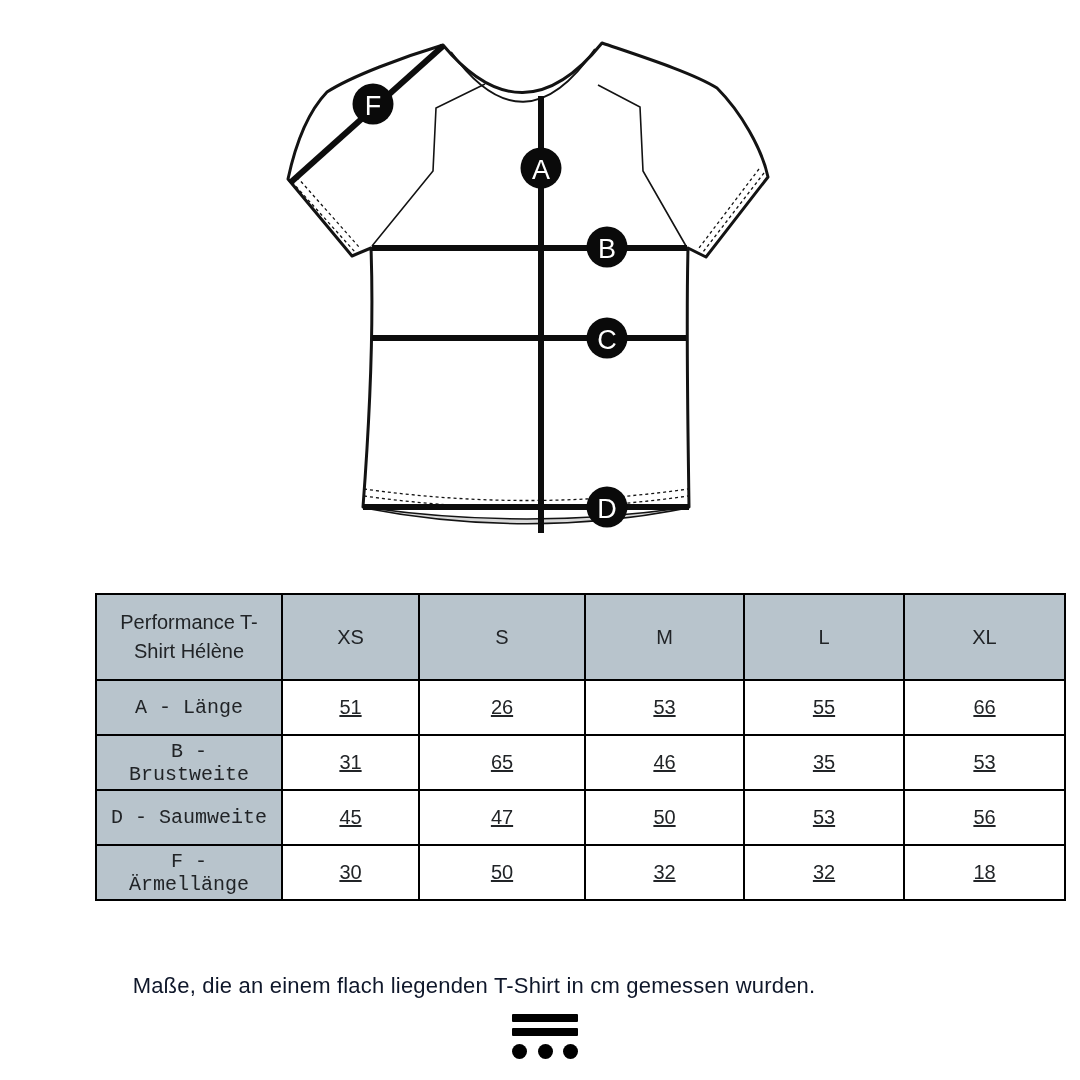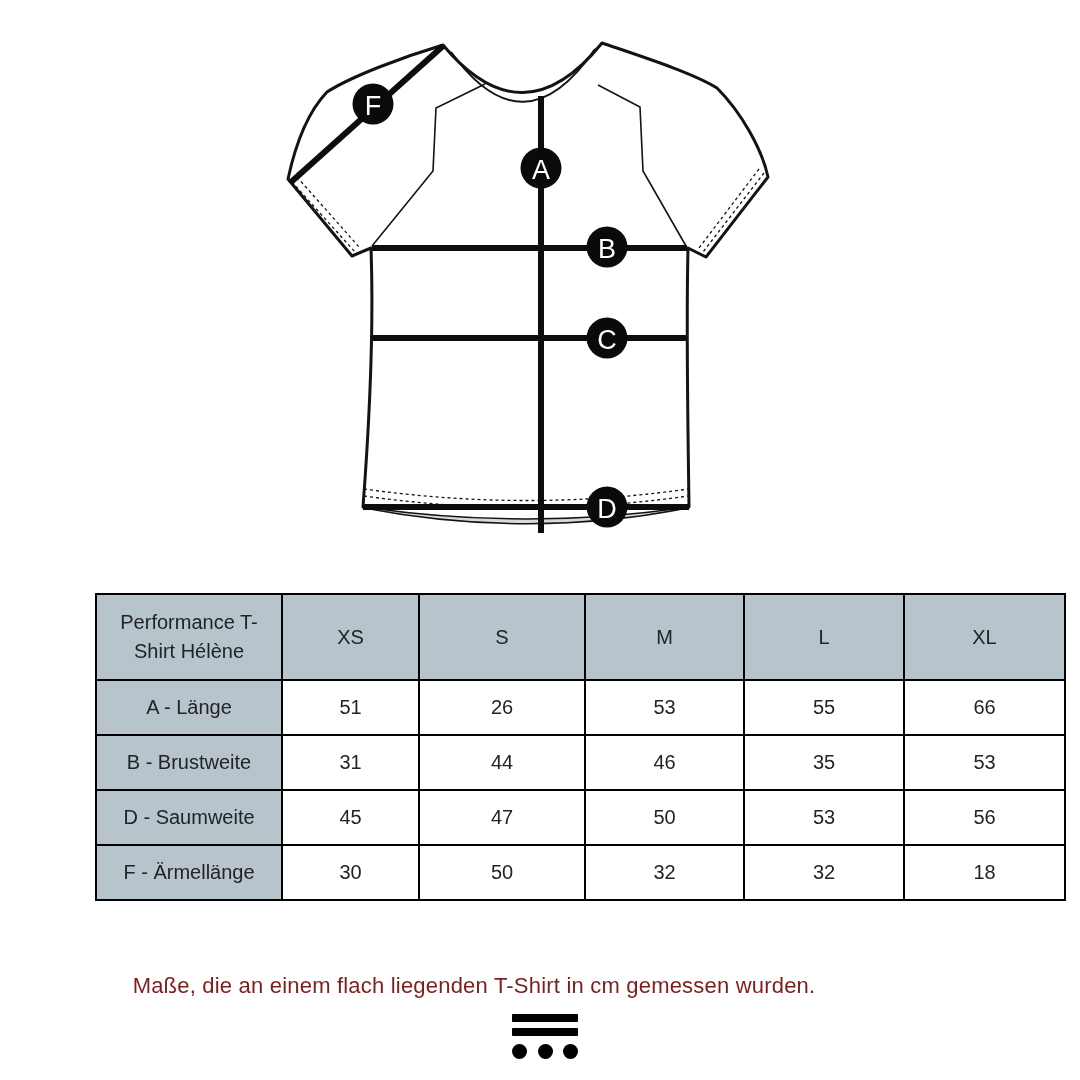--- a/index.html
+++ b/index.html
@@ -49,33 +49,35 @@
     padding: 0 10px;
   }
   table.size-table thead th {
     height: 84px;
     background: #b8c4cc;
     line-height: 29px;
   }
   table.size-table tbody th {
     background: #b8c4cc;
     height: 53px;
+    font-family: Liberation Mono, monospace;
   }
   table.size-table tbody td {
     background: #ffffff;
     height: 53px;
+    text-decoration: underline;
   }
   .note {
     position: absolute;
     top: 973px;
     left: 0;
     width: 948px;
     text-align: center;
     font-size: 22px;
-    color: #7f1d1d;
+    color: #0f172a;
     letter-spacing: 0.2px;
   }
   .logo {
     position: absolute;
     left: 512px;
     top: 1014px;
     width: 66px;
   }
   .logo .bar {
     height: 8px;
@@ -192,21 +194,21 @@
         <th>A - Länge</th>
         <td>51</td>
         <td>26</td>
         <td>53</td>
         <td>55</td>
         <td>66</td>
       </tr>
       <tr>
         <th>B - Brustweite</th>
         <td>31</td>
-        <td>44</td>
+        <td>65</td>
         <td>46</td>
         <td>35</td>
         <td>53</td>
       </tr>
       <tr>
         <th>D - Saumweite</th>
         <td>45</td>
         <td>47</td>
         <td>50</td>
         <td>53</td>

